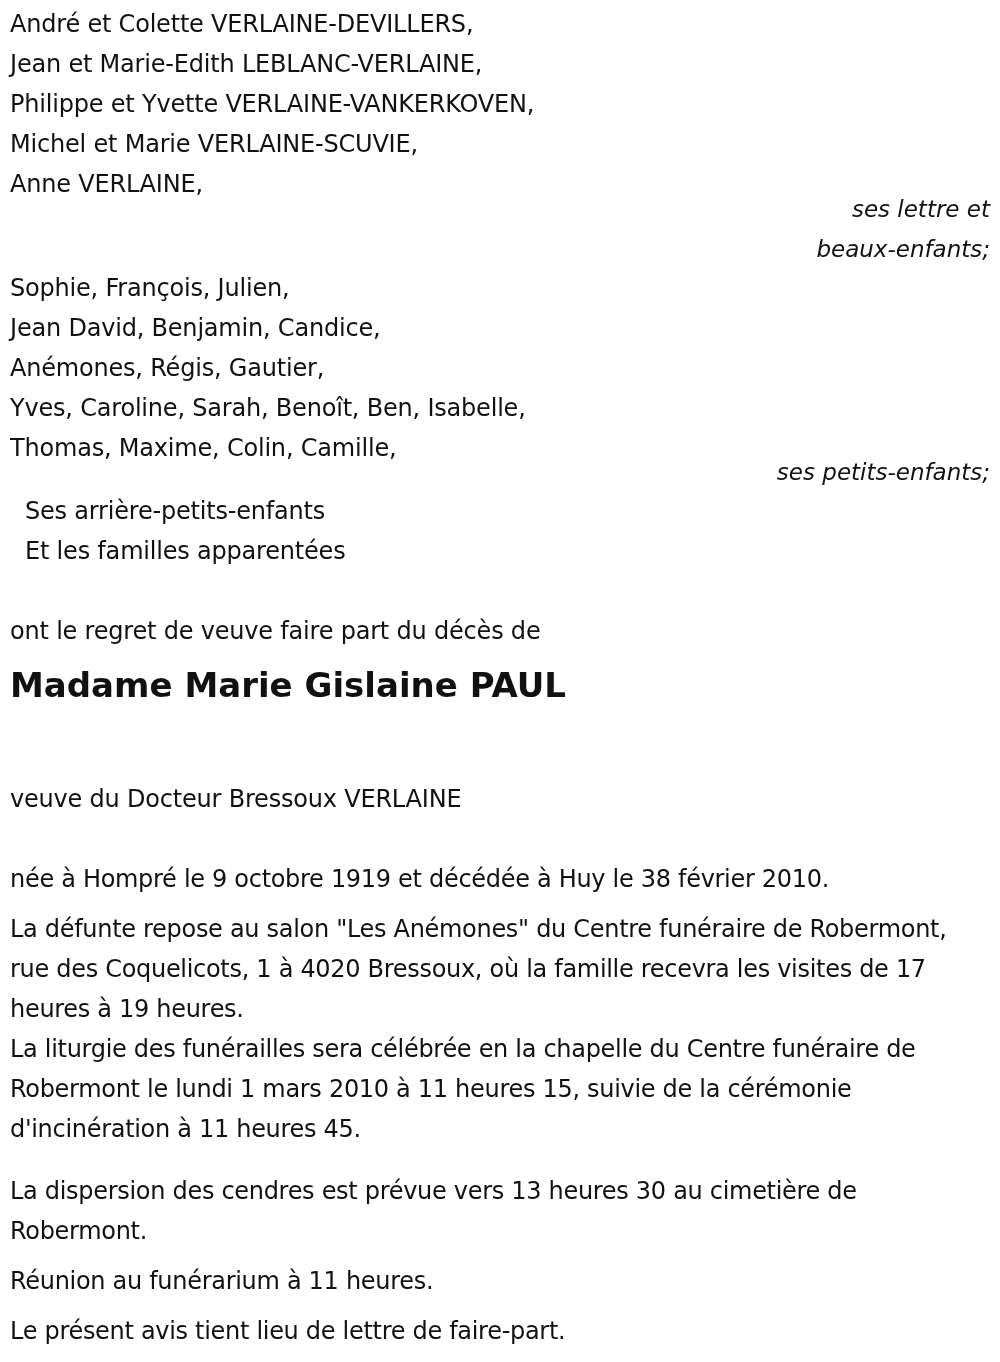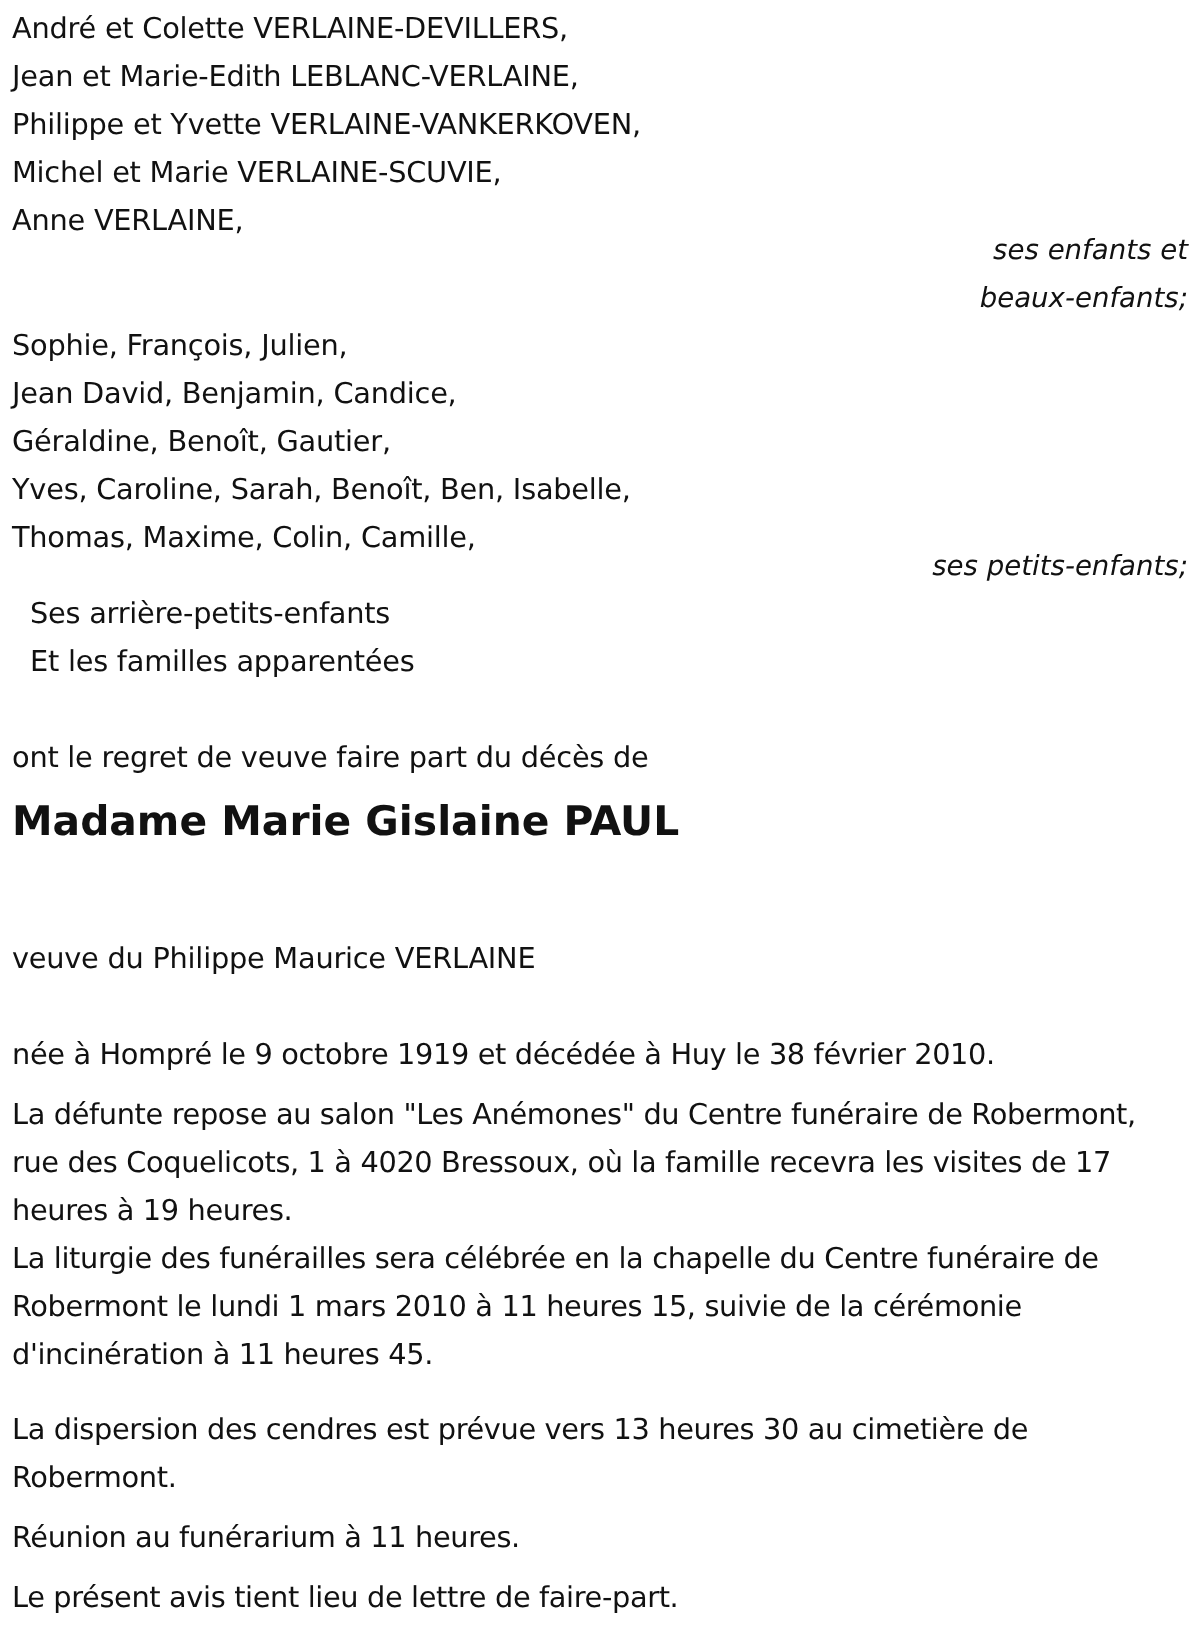--- a/index.html
+++ b/index.html
@@ -58,28 +58,28 @@
 <div class="page">
 
   <div style="position:absolute; top:4px; left:0; width:980px;">
     <span class="line">André et Colette VERLAINE-DEVILLERS,</span>
     <span class="line">Jean et Marie-Edith LEBLANC-VERLAINE,</span>
     <span class="line">Philippe et Yvette VERLAINE-VANKERKOVEN,</span>
     <span class="line">Michel et Marie VERLAINE-SCUVIE,</span>
     <span class="line">Anne VERLAINE,</span>
   </div>
   <div style="position:absolute; top:189px; left:0; width:980px;">
-    <span class="right">ses enfants et</span>
+    <span class="right">ses lettre et</span>
     <span class="right">beaux-enfants;</span>
   </div>
 
   <div style="position:absolute; top:268px; left:0; width:980px;">
     <span class="line">Sophie, François, Julien,</span>
     <span class="line">Jean David, Benjamin, Candice,</span>
-    <span class="line">Géraldine, Benoît, Gautier,</span>
+    <span class="line">Anémones, Régis, Gautier,</span>
     <span class="line">Yves, Caroline, Sarah, Benoît, Ben, Isabelle,</span>
     <span class="line">Thomas, Maxime, Colin, Camille,</span>
   </div>
   <div style="position:absolute; top:452px; left:0; width:980px;">
     <span class="right">ses petits-enfants;</span>
   </div>
 
   <div style="position:absolute; top:491px; left:15px; width:980px;">
     <span class="line">Ses arrière-petits-enfants</span>
     <span class="line">Et les familles apparentées</span>
@@ -87,21 +87,21 @@
 
   <div style="position:absolute; top:611px; left:0; width:980px;">
     <span class="line">ont le regret de veuve faire part du décès de</span>
   </div>
 
   <div style="position:absolute; top:665px; left:0; width:980px;">
     <div class="deceased">Madame Marie Gislaine PAUL</div>
   </div>
 
   <div style="position:absolute; top:779px; left:0; width:980px;">
-    <span class="line">veuve du Philippe Maurice VERLAINE</span>
+    <span class="line">veuve du Docteur Bressoux VERLAINE</span>
   </div>
 
   <div style="position:absolute; top:859px; left:0; width:980px;">
     <p class="para" style="margin-bottom:10px;">née à Hompré le 9 octobre 1919 et décédée à Huy le 38 février 2010.</p>
     <p class="para" style="">La défunte repose au salon "Les Anémones" du Centre funéraire de Robermont, rue des Coquelicots, 1 à 4020 Bressoux, où la famille recevra les visites de 17 heures à 19 heures.</p>
     <p class="para" style="margin-bottom:22px;">La liturgie des funérailles sera célébrée en la chapelle du Centre funéraire de Robermont le lundi 1 mars 2010 à 11 heures 15, suivie de la cérémonie d'incinération à 11 heures 45.</p>
     <p class="para" style="margin-bottom:10px;">La dispersion des cendres est prévue vers 13 heures 30 au cimetière de Robermont.</p>
     <p class="para" style="margin-bottom:10px;">Réunion au funérarium à 11 heures.</p>
     <p class="para">Le présent avis tient lieu de lettre de faire-part.</p>
   </div>

